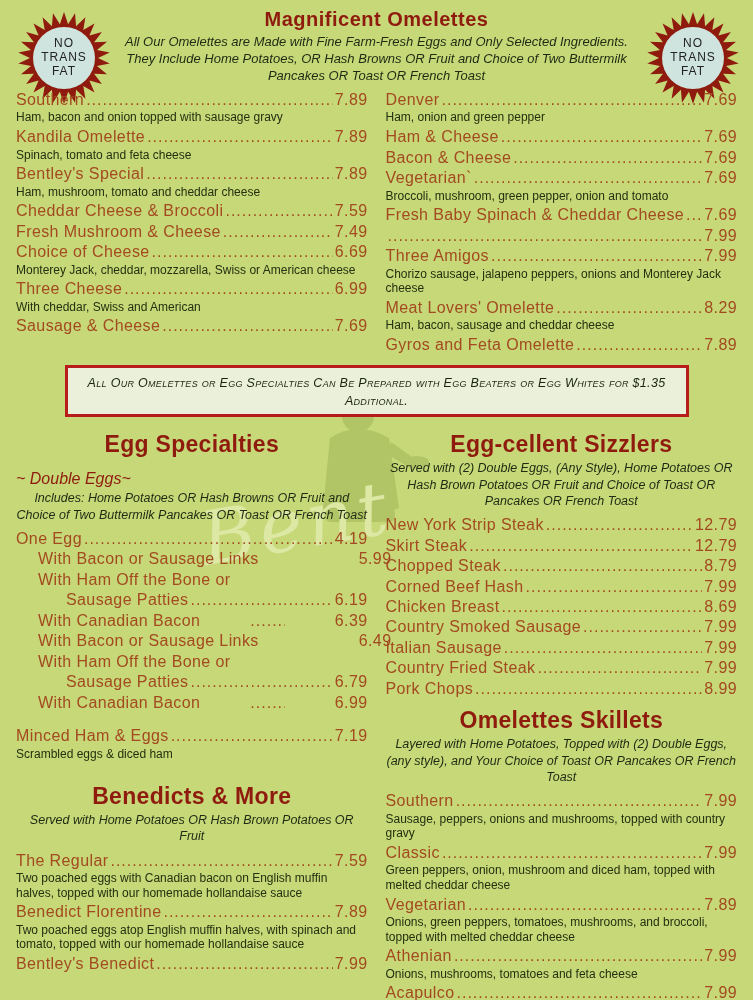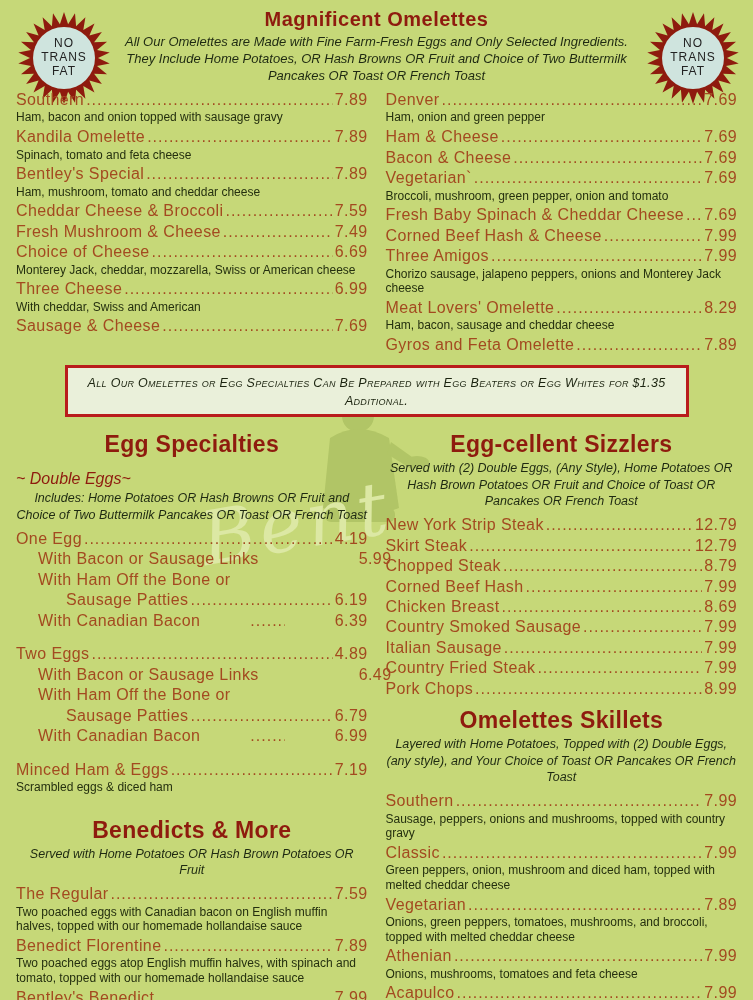--- a/index.html
+++ b/index.html
@@ -168,21 +168,20 @@
           <span class="mi-dots"></span>
           <span class="mi-price">7.69</span>
         </div>
         <div class="mi-desc">Broccoli, mushroom, green pepper, onion and tomato</div>
         <div class="mi">
           <span class="mi-name">Fresh Baby Spinach &amp; Cheddar Cheese</span>
           <span class="mi-dots"></span>
           <span class="mi-price">7.69</span>
         </div>
         <div class="mi">
-          <span class="mi-name">Corned Beef Hash &amp; Cheese</span>
           <span class="mi-dots"></span>
           <span class="mi-price">7.99</span>
         </div>
         <div class="mi">
           <span class="mi-name">Three Amigos</span>
           <span class="mi-dots"></span>
           <span class="mi-price">7.99</span>
         </div>
         <div class="mi-desc">Chorizo sausage, jalapeno peppers, onions and Monterey Jack cheese</div>
         <div class="mi">
@@ -226,25 +225,20 @@
             <div class="mi ind2">
               <span class="mi-name">Sausage Patties</span>
               <span class="mi-dots"></span>
               <span class="mi-price">6.19</span>
             </div>
             <div class="mi ind1">
               <span class="mi-name">With Canadian Bacon</span>
               <span class="mi-dots"></span>
               <span class="mi-price">6.39</span>
             </div>
-            <div class="mi gap">
-              <span class="mi-name">Two Eggs</span>
-              <span class="mi-dots"></span>
-              <span class="mi-price">4.89</span>
-            </div>
             <div class="mi ind1">
               <span class="mi-name">With Bacon or Sausage Links</span>
               <span class="mi-dots"></span>
               <span class="mi-price">6.49</span>
             </div>
             <div class="mi ind1">
               <span class="mi-name">With Ham Off the Bone or</span>
             </div>
             <div class="mi ind2">
               <span class="mi-name">Sausage Patties</span>

